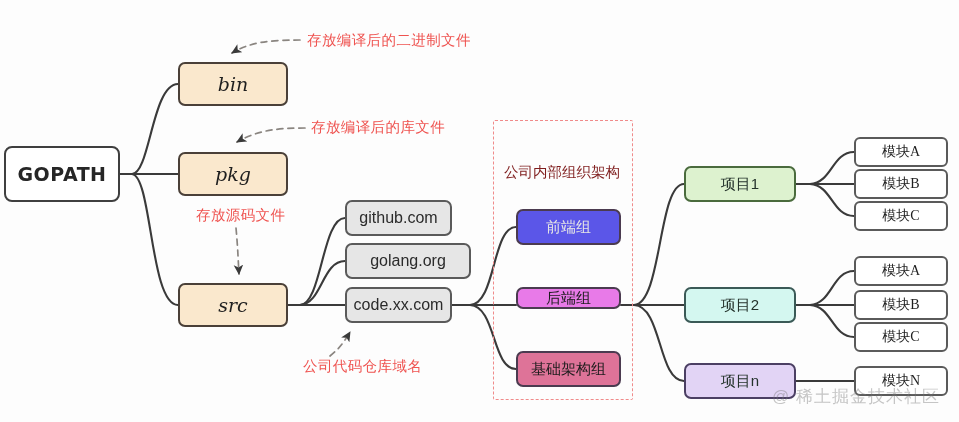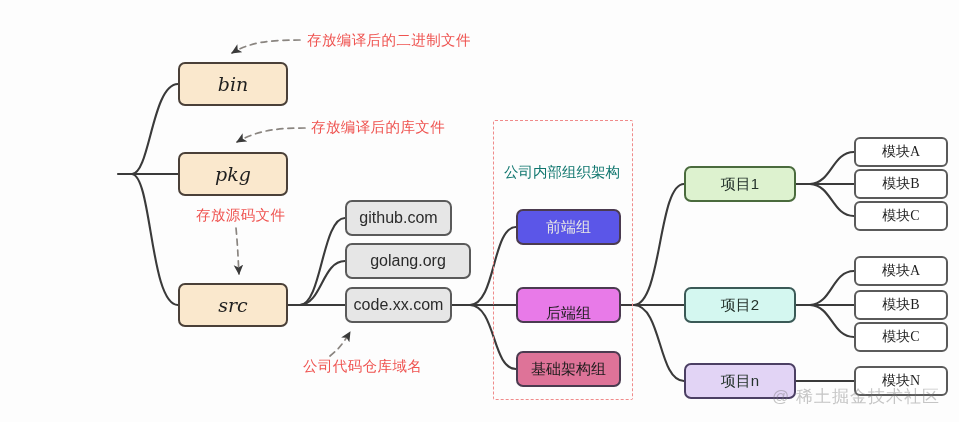--- a/index.html
+++ b/index.html
@@ -102,21 +102,21 @@
   
   .group-frame {
     position: absolute;
     box-sizing: border-box;
     border: 1.6px dashed #f08a8a;
     border-radius: 2px;
     background: transparent;
   }
   .group-label {
     position: absolute;
-    color: #0f766e;
+    color: #7f1d1d;
     font-size: 14.5px;
     white-space: nowrap;
   }
   .watermark {
     position: absolute;
     color: rgba(120,120,120,0.42);
     font-size: 17px;
     white-space: nowrap;
     letter-spacing: 1px;
   }
@@ -185,20 +185,23 @@
       <path d="M300,40 C270,40 250,42 232,53"></path>
 
       <path d="M305,128 C278,128 258,130 237,142"></path>
 
       <path d="M236,228 C238,250 238,258 239,274"></path>
 
       <path d="M330,356 C340,348 344,342 350,332"></path>
     </g>
   </svg>
 
+  <div class="node n-root" style="left:4px; top:146px; width:116px; height:56px;">
+    <span>GOPATH</span>
+  </div>
 
   <div class="node n-tan" style="left:178px; top:152px; width:110px; height:44px;">
     <span>pkg</span>
   </div>
   <div class="node n-tan" style="left:178px; top:62px; width:110px; height:44px;">
     <span>bin</span>
   </div>
   <div class="node n-tan" style="left:178px; top:283px; width:110px; height:44px;">
     <span>src</span>
   </div>
@@ -212,21 +215,21 @@
   <div class="node n-gray" style="left:345px; top:287px; width:107px; height:36px;">
     <span>code.xx.com</span>
   </div>
 
   <div class="group-frame" style="left:493px; top:120px; width:140px; height:280px;"></div>
   <div class="group-label" style="left:504px; top:163px;">公司内部组织架构</div>
 
   <div class="node n-team n-front" style="left:516px; top:209px; width:105px; height:36px;">
     <span>前端组</span>
   </div>
-  <div class="node n-team n-back" style="left:516px; top:287px; width:105px; height:36px;align-items:flex-end;">
+  <div class="node n-team n-back" style="left:516px; top:287px; width:105px; height:22px;">
     <span>后端组</span>
   </div>
   <div class="node n-team n-infra" style="left:516px; top:351px; width:105px; height:36px;">
     <span>基础架构组</span>
   </div>
 
   <div class="node n-proj n-proj1" style="left:684px; top:166px; width:112px; height:36px;">
     <span>项目1</span>
   </div>
   <div class="node n-proj n-proj2" style="left:684px; top:287px; width:112px; height:36px;">

